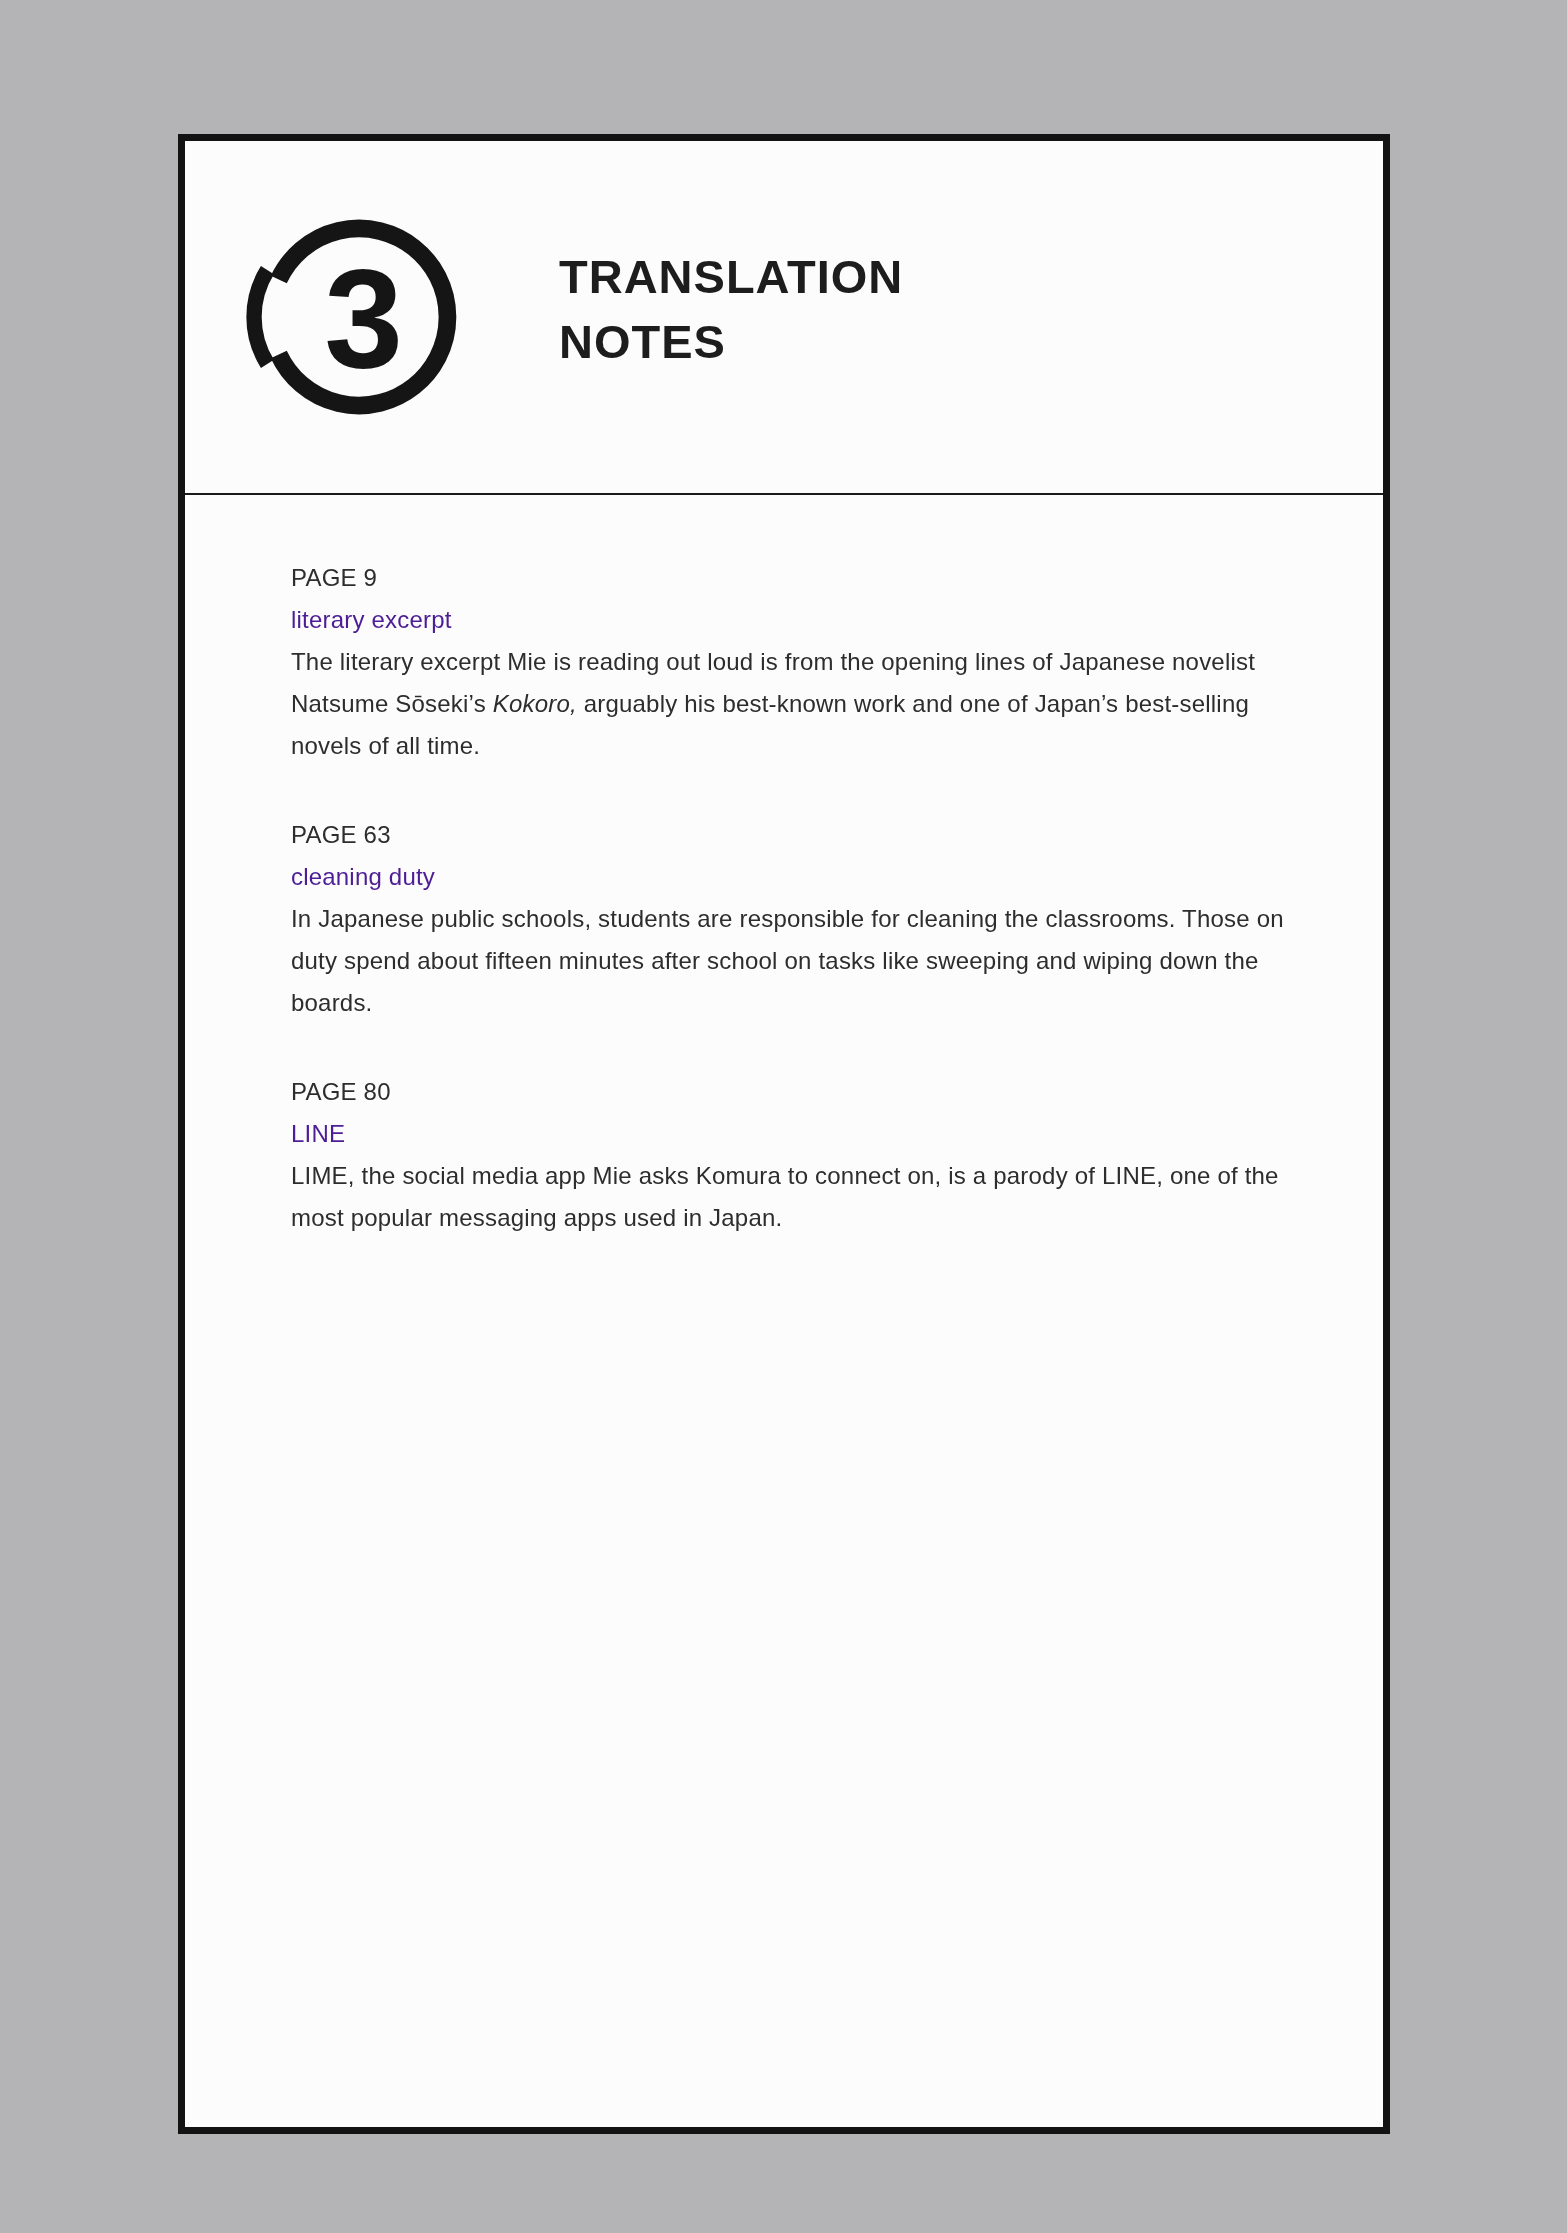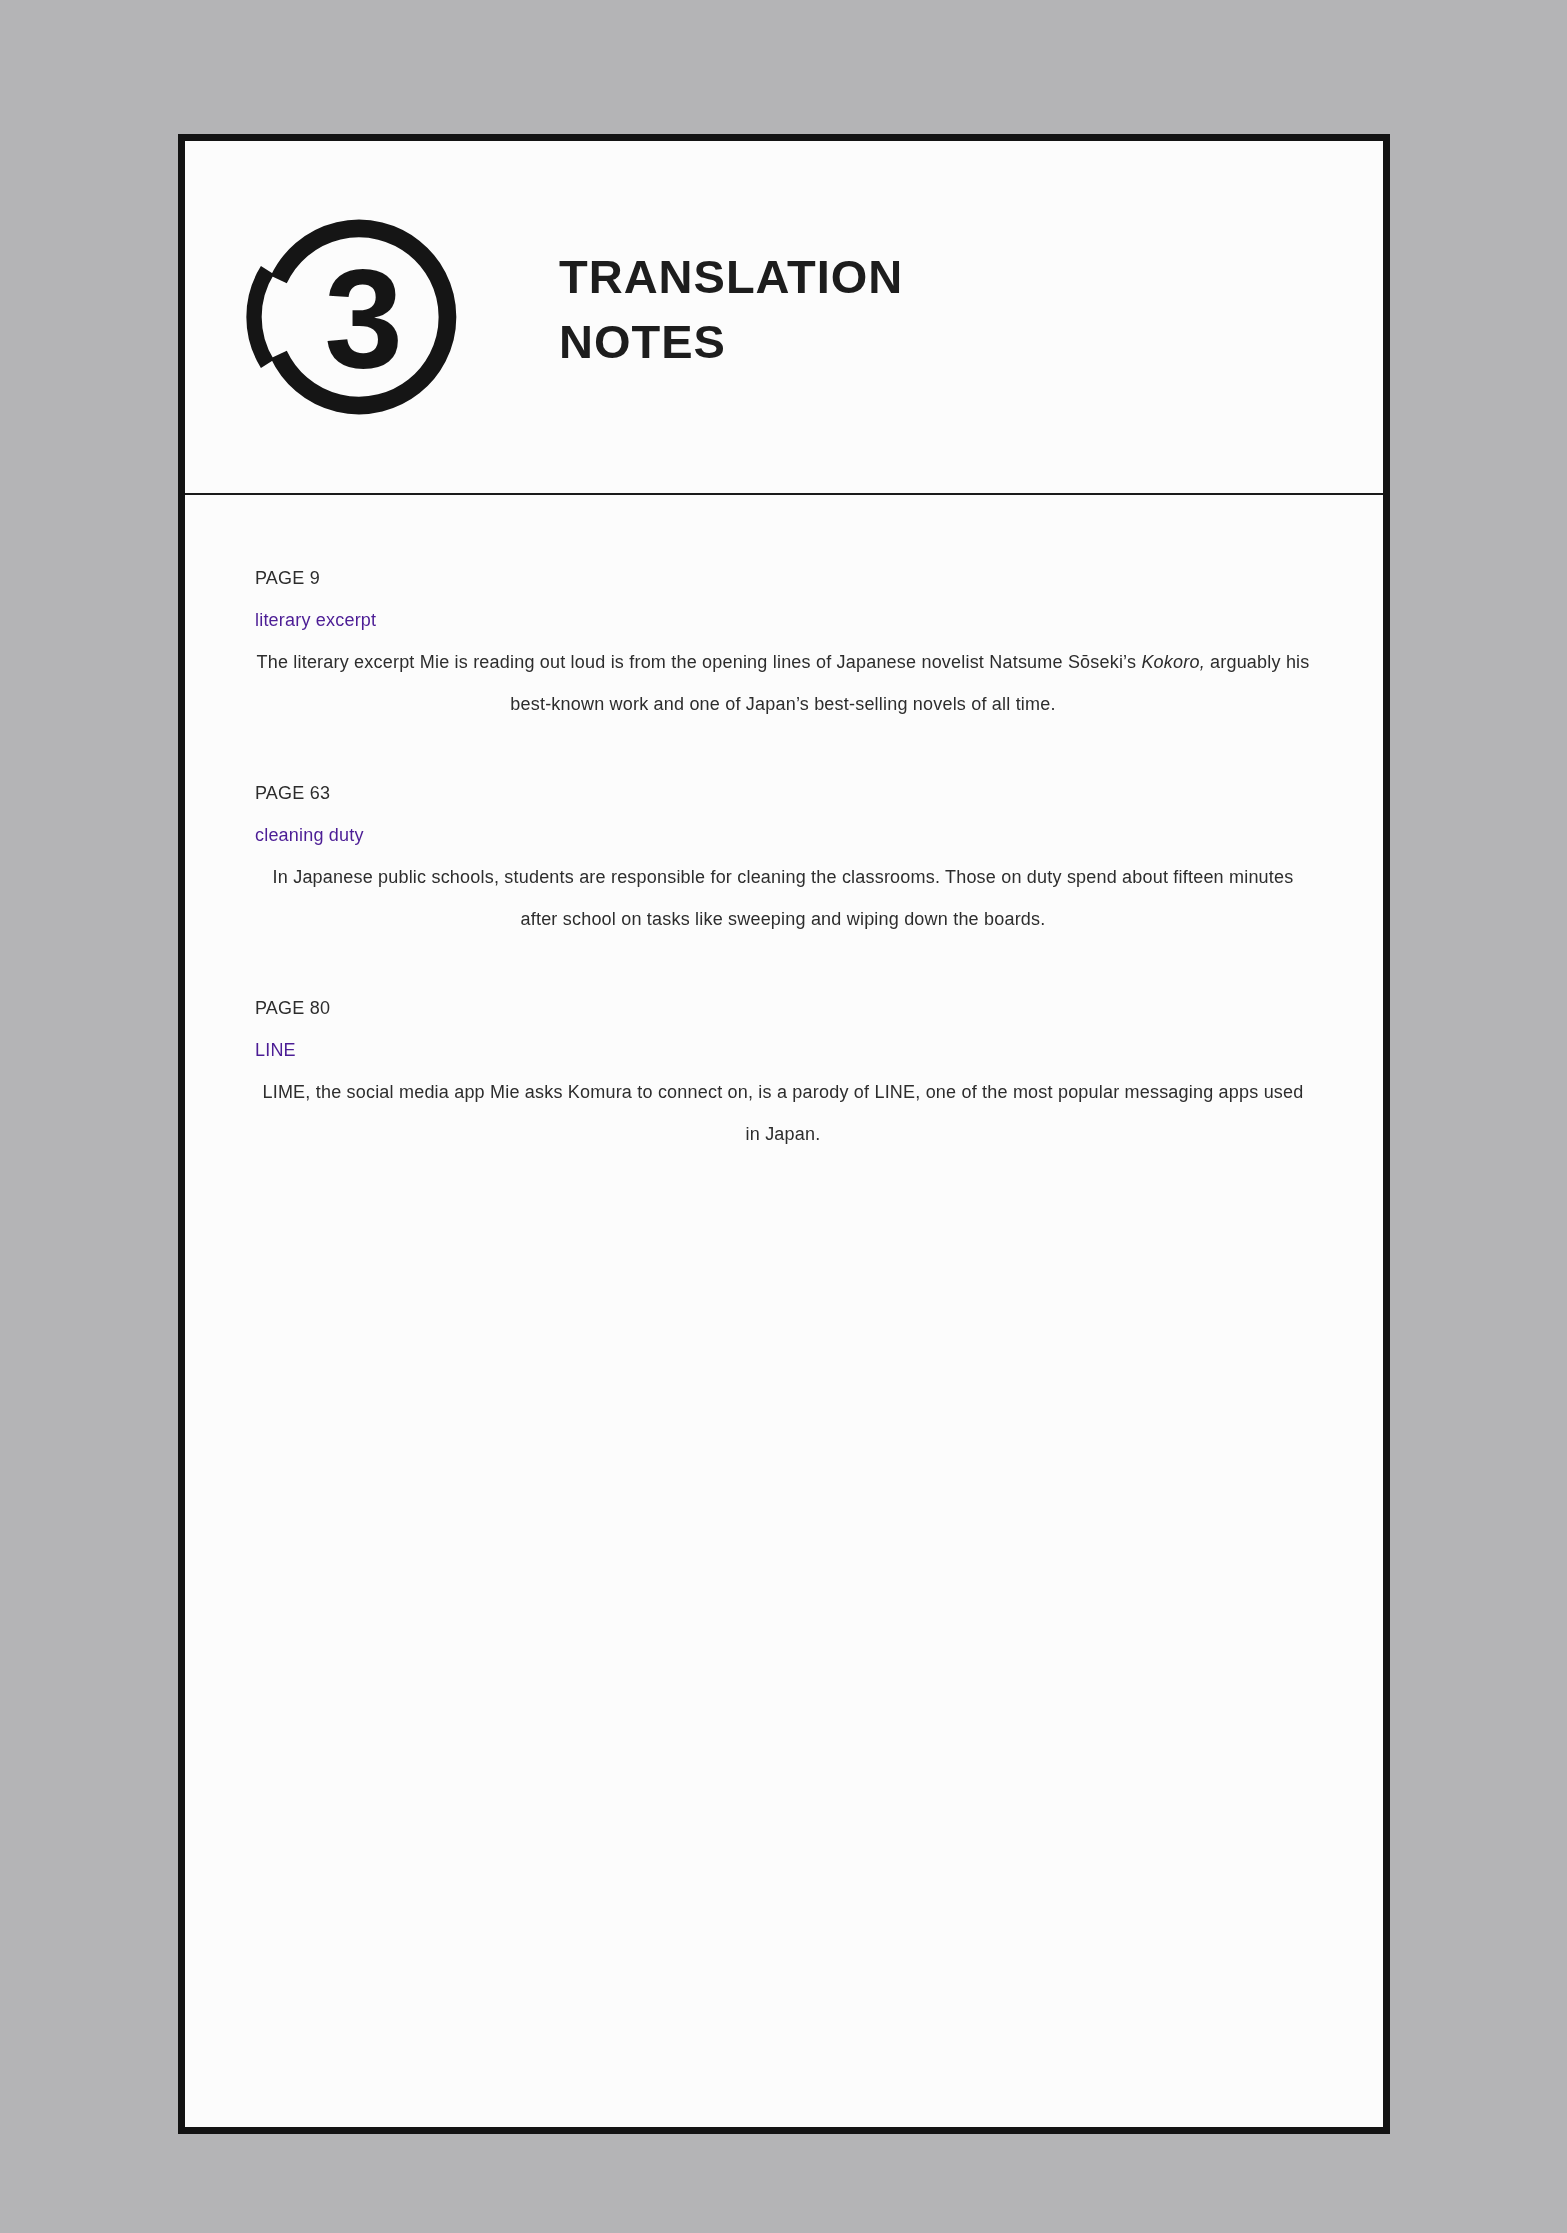--- a/index.html
+++ b/index.html
@@ -50,38 +50,38 @@
     line-height: 1.38;
     letter-spacing: 1px;
   }
   .content {
     padding: 62px 72px 0 70px;
     color: #2d2d2d;
   }
   .note {
     margin-bottom: 47px;
     max-width: 1086px;
-    font-size: 18px;
+    font-size: 24px;
     line-height: 42px;
     letter-spacing: 0.2px;
+    margin-left: 36px;
   }
   .page-label {
     display: block;
     font-weight: 400;
     color: #2d2d2d;
   }
   .term {
     display: block;
     font-weight: 400;
     color: #4c1d95;
   }
   .note-body {
     display: block;
     color: #2d2d2d;
-    text-align: center;
   }
   .italic { font-style: italic; }
 </style>
 </head>
 <body>
 
 <div class="sheet">
 
   <div class="header">
 

